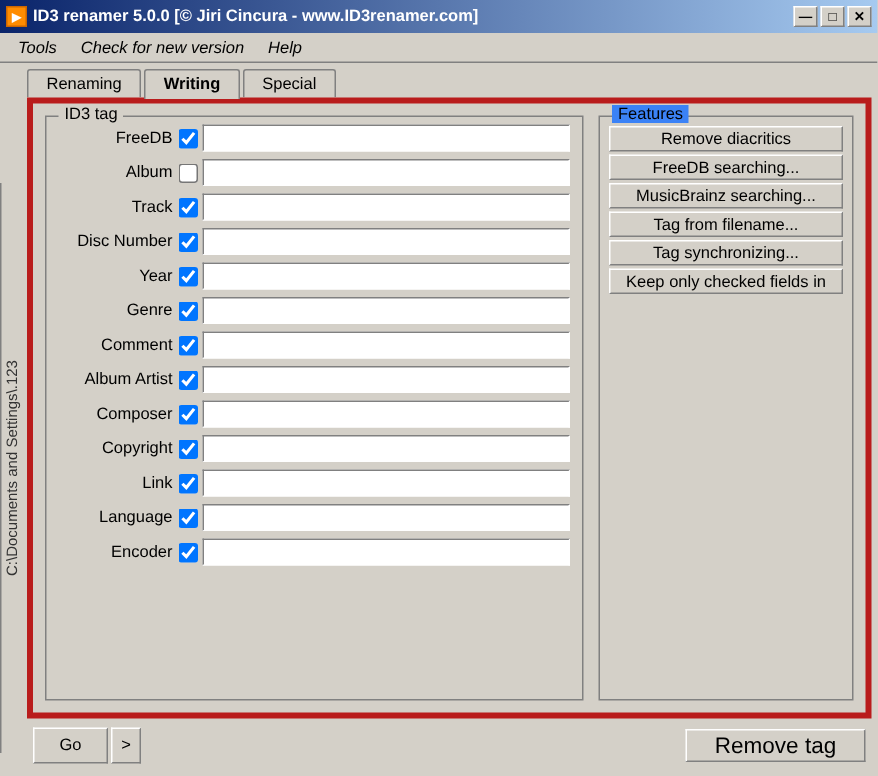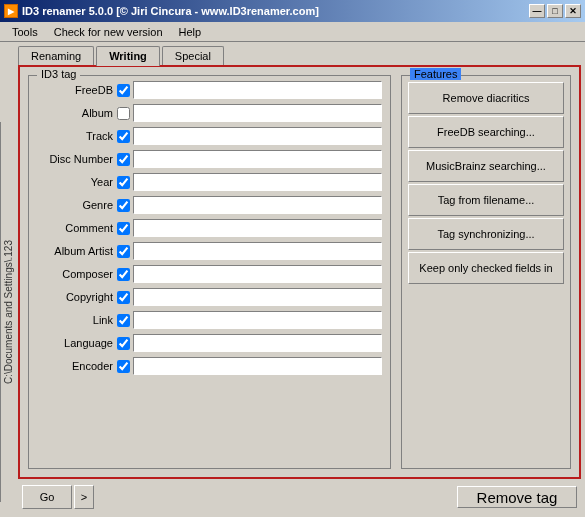--- a/index.html
+++ b/index.html
@@ -65,20 +65,21 @@
       height: 20px;
       display: flex;
       align-items: center;
       padding: 0 4px;
       border-bottom: 1px solid #808080;
     }
     .menu-item {
       padding: 2px 8px;
       font-size: 11px;
       cursor: pointer;
+      font-style: italic;
     }
 
     
     .side-label {
       position: absolute;
       left: 0;
       top: 80px;
       writing-mode: vertical-rl;
       transform: rotate(180deg);
       font-size: 10px;
@@ -125,21 +126,21 @@
       z-index: 2;
       font-weight: bold;
       padding-bottom: 4px;
       margin-bottom: -1px;
     }
 
     
     .content-area {
       display: flex;
       flex: 1;
-      border: 2px solid #b91c1c;
+      border: 4px solid #b91c1c;
       background: #d4d0c8;
       padding: 8px;
       gap: 10px;
     }
 
     
     .id3-section {
       flex: 1;
       border: 1px solid #808080;
       padding: 4px 8px 8px 8px;
@@ -200,21 +201,21 @@
     .features-legend {
       position: absolute;
       top: -8px;
       left: 8px;
       background: #3b82f6;
       padding: 0 4px;
       font-size: 11px;
     }
     .feature-btn {
       width: 100%;
-      height: 32px;
+      height: 17px;
       background: #d4d0c8;
       border: 1px solid;
       border-color: #ffffff #808080 #808080 #ffffff;
       font-size: 11px;
       cursor: pointer;
       text-align: center;
       display: flex;
       align-items: center;
       justify-content: center;
       margin-top: 2px;

